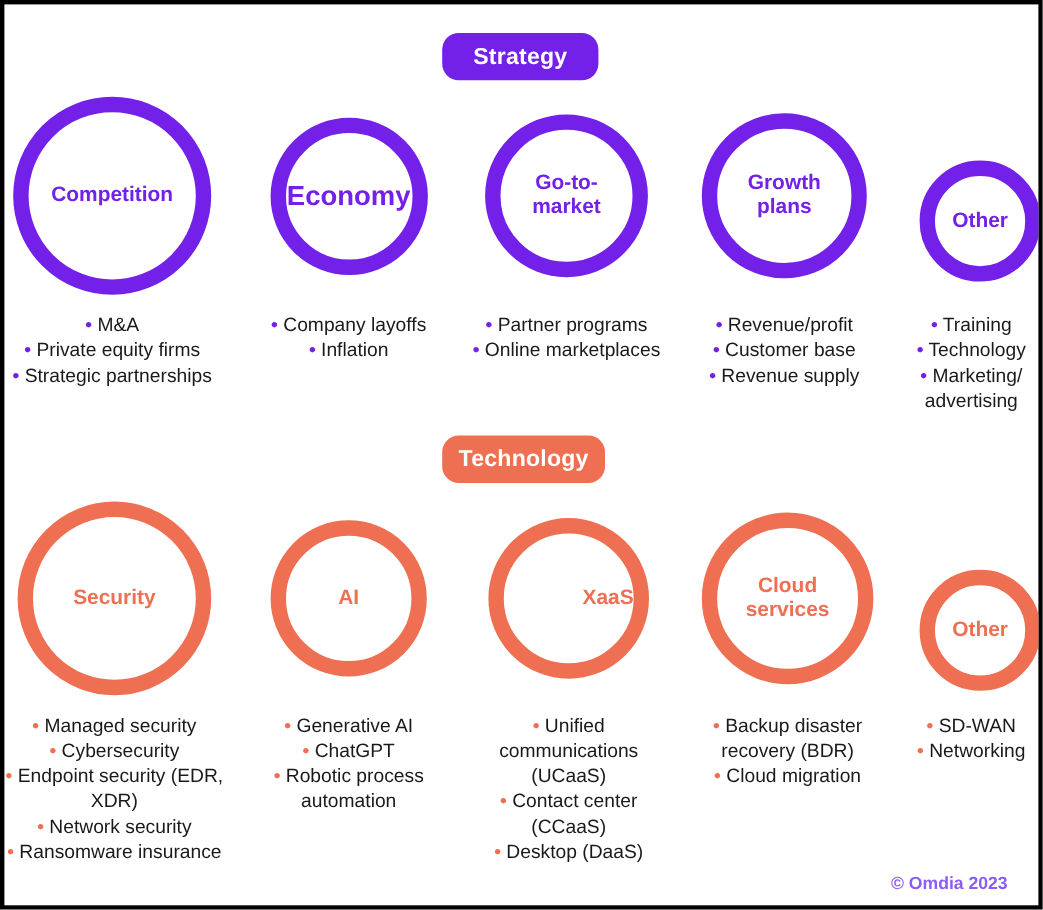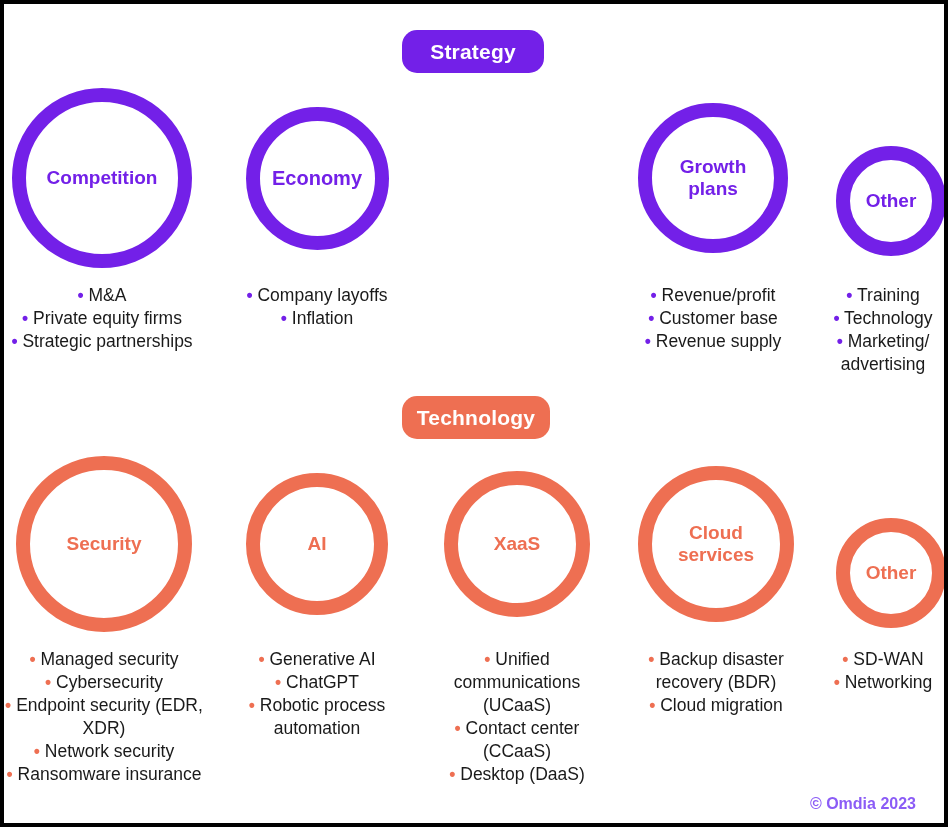--- a/index.html
+++ b/index.html
@@ -114,36 +114,53 @@
       </div>
       <div class="line">
         <span class="dot purple-dot">•</span>
         <span>Strategic partnerships</span>
       </div>
     </div>
   </div>
 
   <div class="col" style="left:218px; top:78px; width:190px;">
     <div class="circle-slot" style="width:190px; height:192px;">
-      <div class="circle purple" style="width:143px; height:143px; font-size:20px;">
+      <div class="circle purple" style="width:143px; height:143px; font-size:25px;">
         <span>Economy</span>
       </div>
     </div>
     <div class="bullets" style="margin-top:10px;">
       <div class="line">
         <span class="dot purple-dot">•</span>
         <span>Company layoffs</span>
       </div>
       <div class="line">
         <span class="dot purple-dot">•</span>
         <span>Inflation</span>
       </div>
     </div>
   </div>
 
+  <div class="col" style="left:418px; top:78px; width:186px;">
+    <div class="circle-slot" style="width:186px; height:192px;">
+      <div class="circle purple" style="width:148px; height:148px; font-size:19px; padding:0 26px;">
+        <span>Go-to-market</span>
+      </div>
+    </div>
+    <div class="bullets" style="margin-top:10px;">
+      <div class="line">
+        <span class="dot purple-dot">•</span>
+        <span>Partner programs</span>
+      </div>
+      <div class="line">
+        <span class="dot purple-dot">•</span>
+        <span>Online marketplaces</span>
+      </div>
+    </div>
+  </div>
 
   <div class="col" style="left:614px; top:78px; width:190px;">
     <div class="circle-slot" style="width:190px; height:192px;">
       <div class="circle purple" style="width:150px; height:150px; font-size:19px; padding:0 28px;">
         <span>Growth plans</span>
       </div>
     </div>
     <div class="bullets" style="margin-top:10px;">
       <div class="line">
         <span class="dot purple-dot">•</span>
@@ -233,21 +250,21 @@
       </div>
       <div class="line">
         <span class="dot coral-dot">•</span>
         <span>Robotic process automation</span>
       </div>
     </div>
   </div>
 
   <div class="col" style="left:418px; top:446px; width:190px;">
     <div class="circle-slot" style="width:190px; height:188px;">
-      <div class="circle coral" style="width:146px; height:146px; font-size:19px;">
+      <div class="circle coral" style="width:146px; height:146px; font-size:19px;justify-content:flex-end;">
         <span>XaaS</span>
       </div>
     </div>
     <div class="bullets" style="margin-top:10px;">
       <div class="line">
         <span class="dot coral-dot">•</span>
         <span>Unified communications (UCaaS)</span>
       </div>
       <div class="line">
         <span class="dot coral-dot">•</span>

